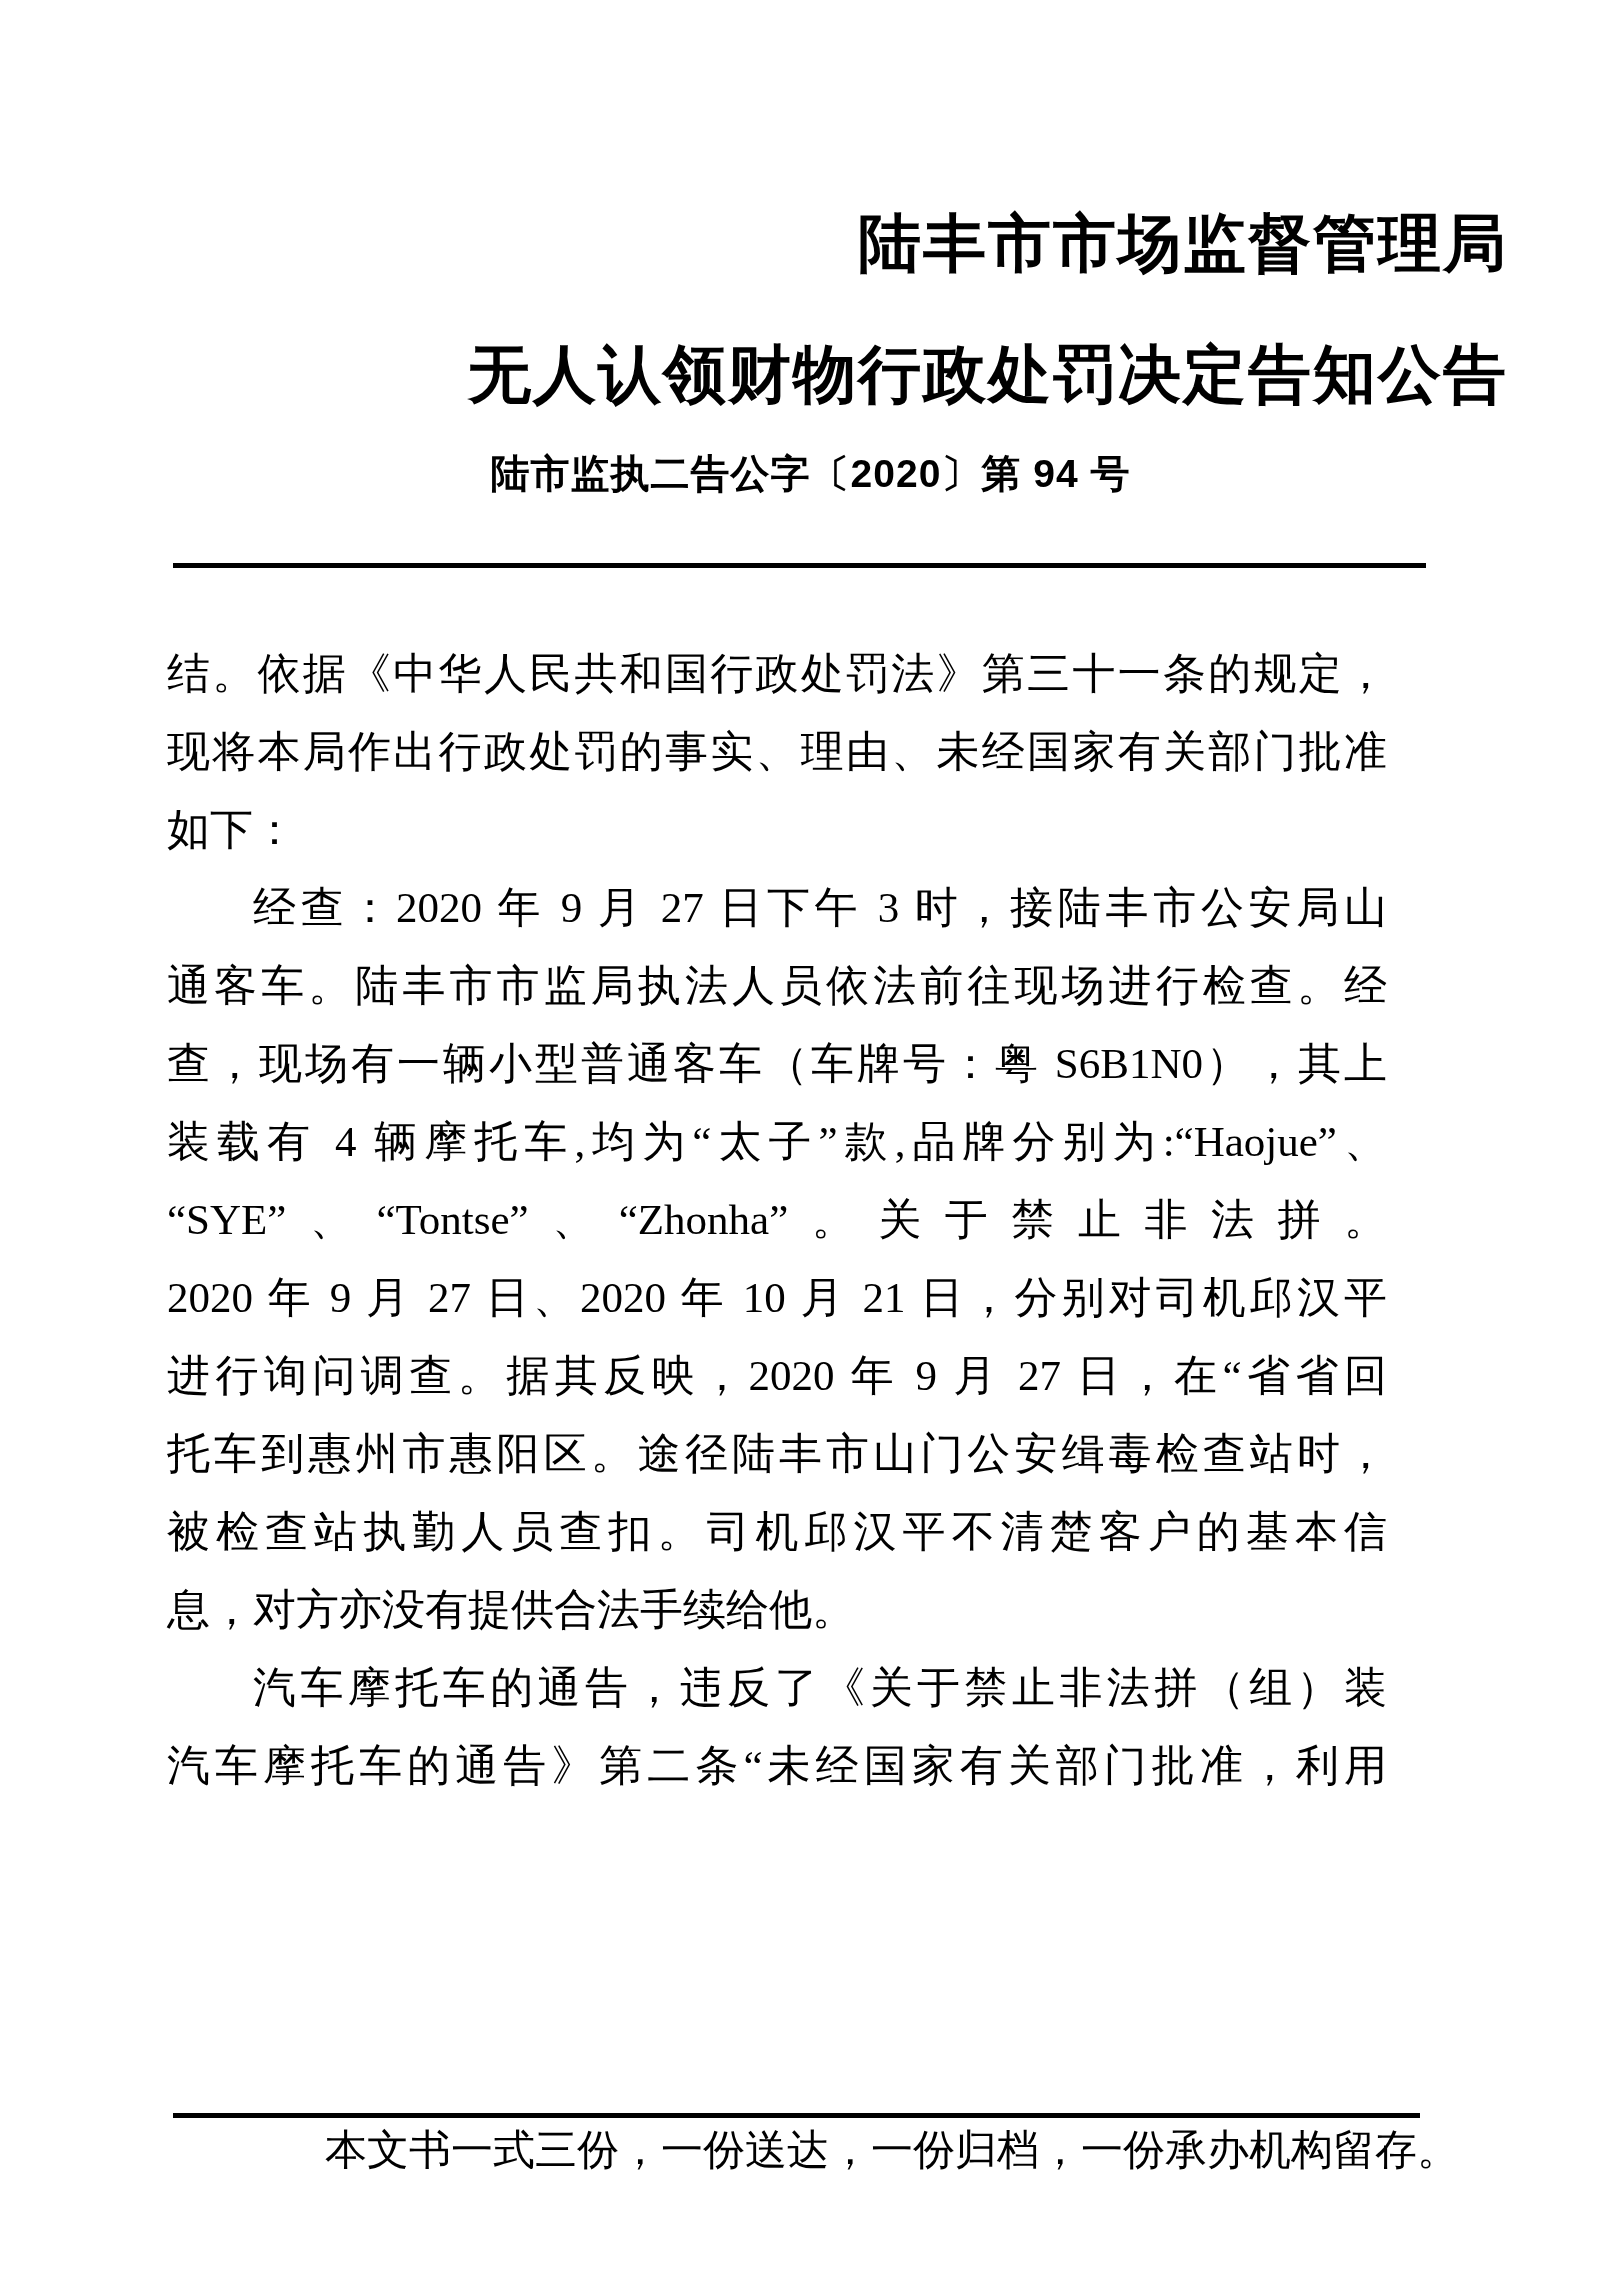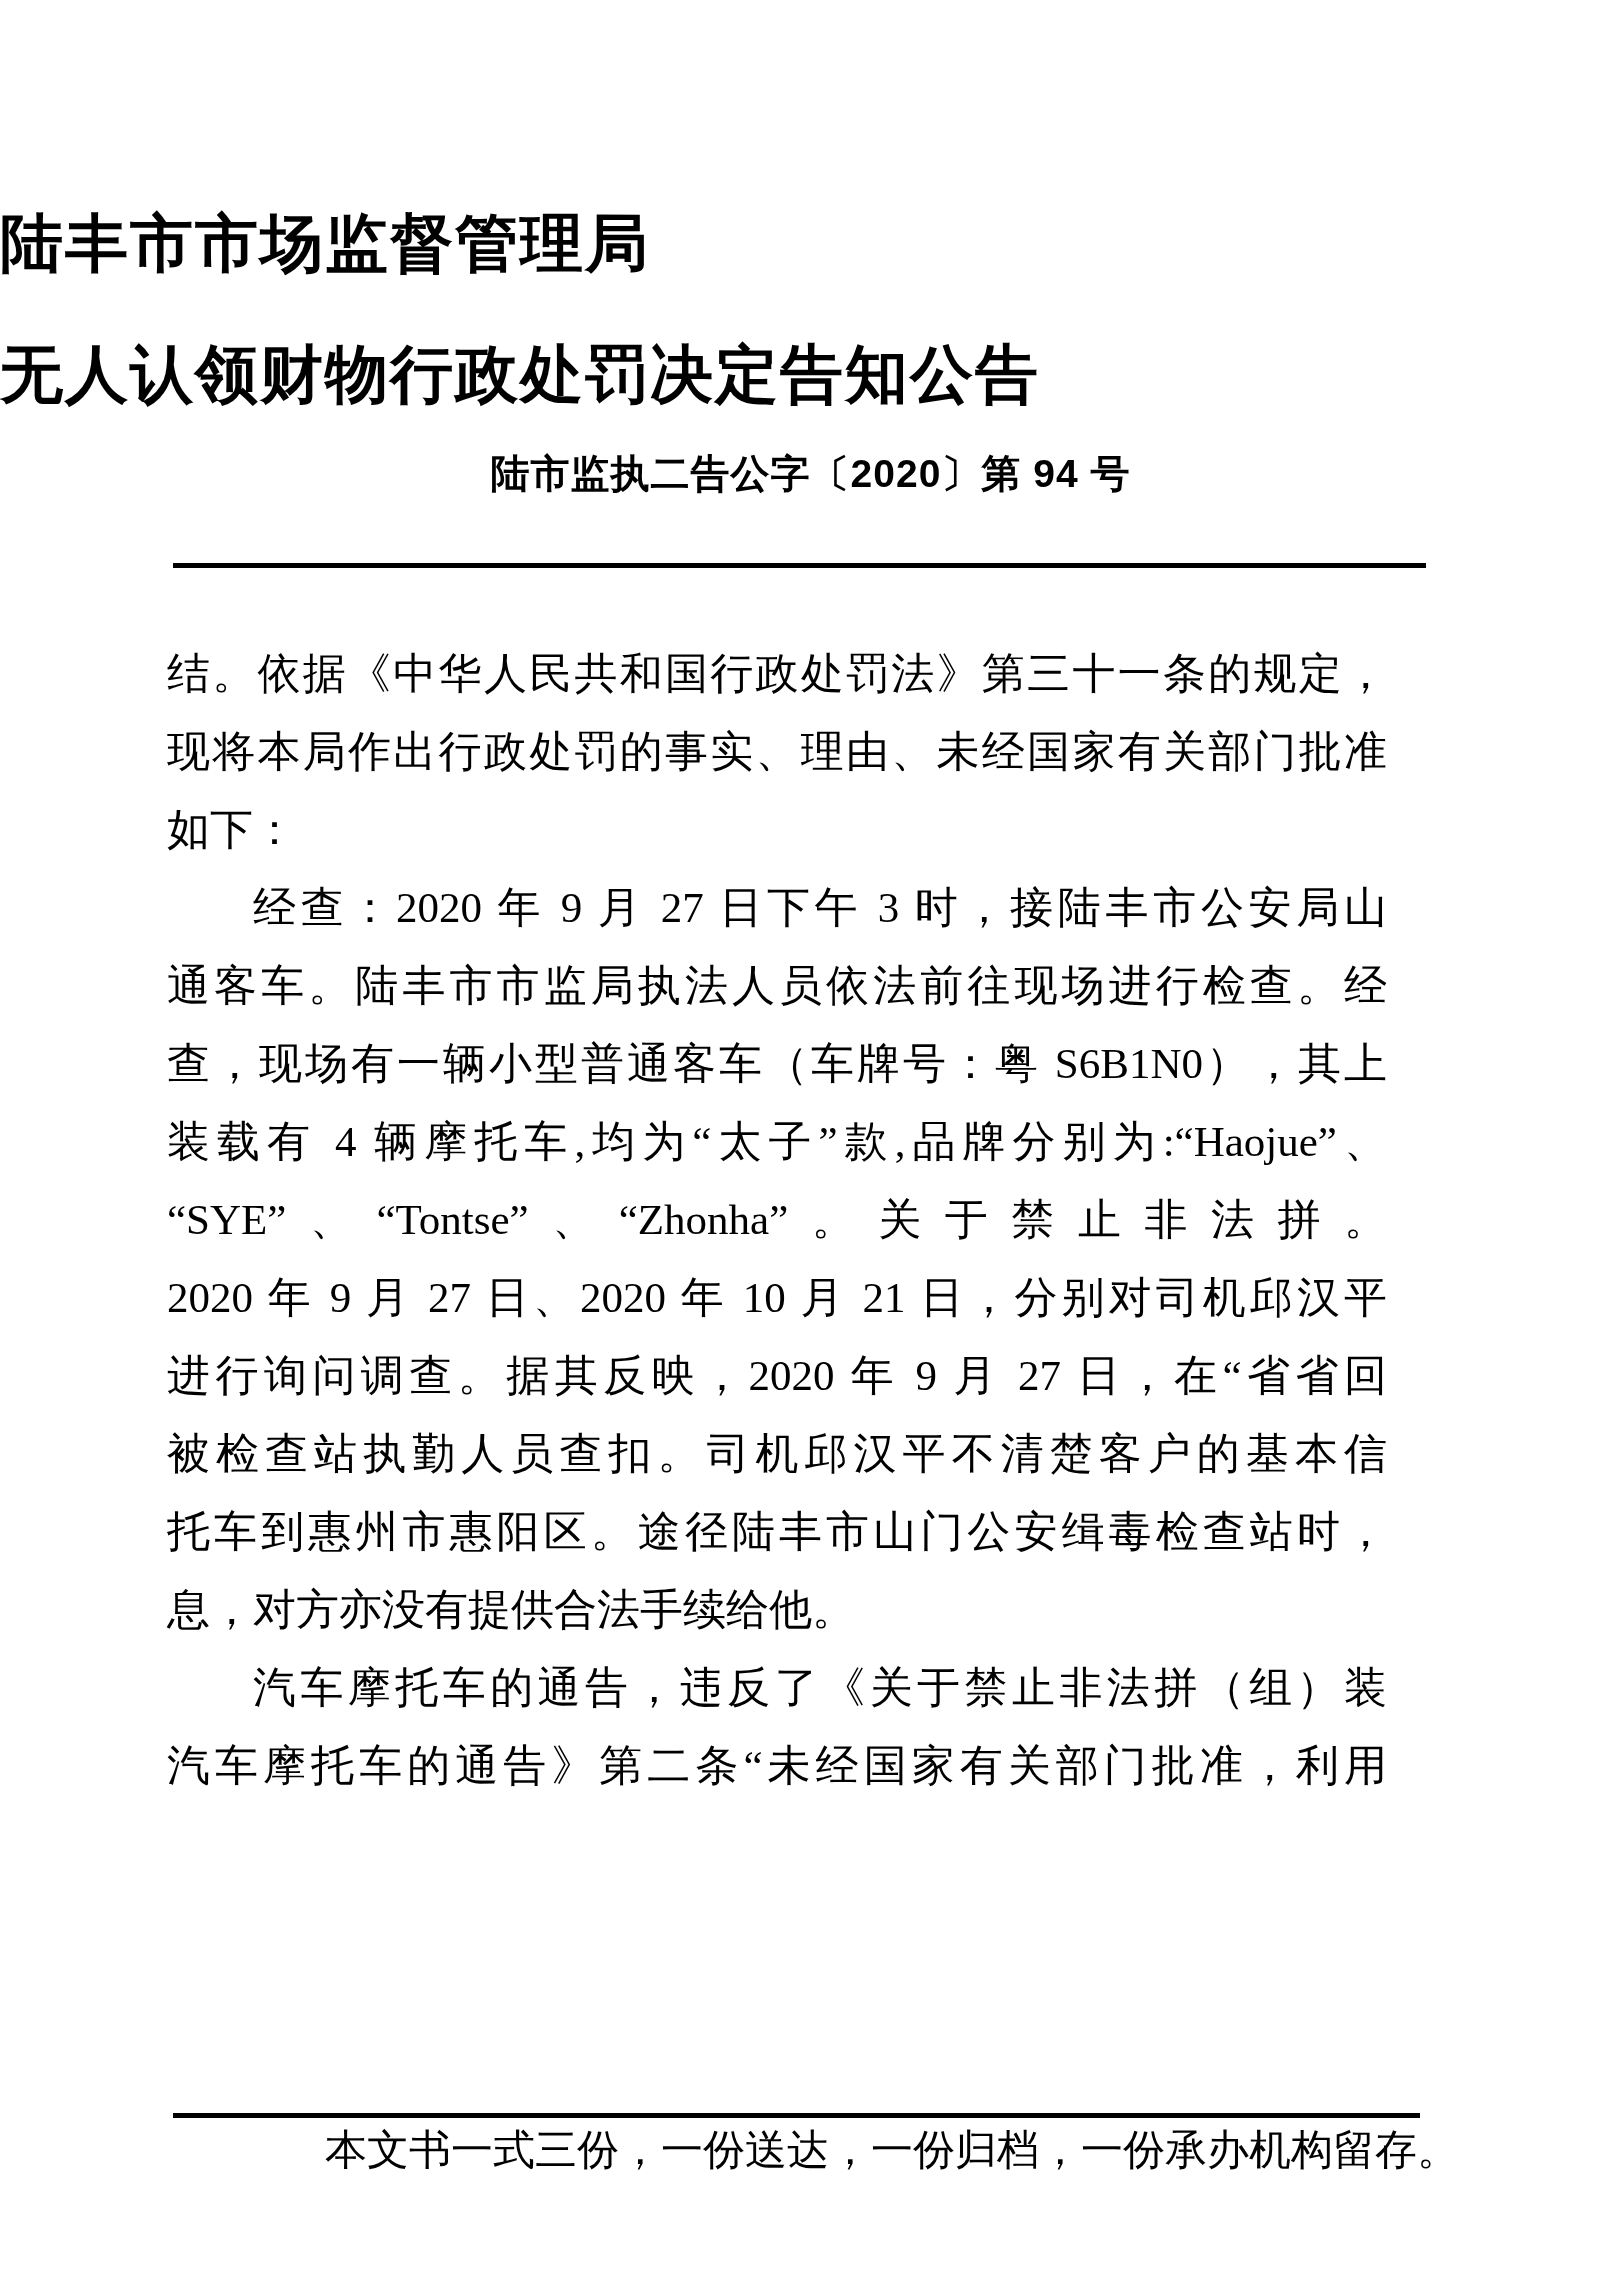--- a/index.html
+++ b/index.html
@@ -13,21 +13,21 @@
     height: 2294px;
     background: #ffffff;
     color: #000000;
     font-family: "Liberation Serif", "DejaVu Serif", serif;
     overflow: hidden;
   }
   .title {
     position: absolute;
     left: 0;
     width: 1508px;
-    text-align: left;
+    text-align: right;
     font-family: "Liberation Sans", "DejaVu Sans", sans-serif;
     font-weight: bold;
     font-size: 63px;
     line-height: 71px;
     letter-spacing: 2px;
     white-space: nowrap;
   }
   .t1 { top: 208px; }
   .t2 { top: 339px; }
   .docnum {
@@ -106,22 +106,22 @@
     <div class="ln">结。依据《中华人民共和国行政处罚法》第三十一条的规定，</div>
     <div class="ln">现将本局作出行政处罚的事实、理由、未经国家有关部门批准</div>
     <div class="ln last">如下：</div>
     <div class="ln indent">经查：2020 年 9 月 27 日下午 3 时，接陆丰市公安局山</div>
     <div class="ln">通客车。陆丰市市监局执法人员依法前往现场进行检查。经</div>
     <div class="ln">查，现场有一辆小型普通客车（车牌号：粤 S6B1N0），其上</div>
     <div class="ln">装载有 4 辆摩托车,均为“太子”款,品牌分别为:“Haojue”、</div>
     <div class="ln">“SYE”、“Tontse”、“Zhonha”。关于禁止非法拼。</div>
     <div class="ln">2020 年 9 月 27 日、2020 年 10 月 21 日，分别对司机邱汉平</div>
     <div class="ln">进行询问调查。据其反映，2020 年 9 月 27 日，在“省省回</div>
+    <div class="ln">托车到惠州市惠阳区。途径陆丰市山门公安缉毒检查站时，</div>
     <div class="ln">被检查站执勤人员查扣。司机邱汉平不清楚客户的基本信</div>
-    <div class="ln">托车到惠州市惠阳区。途径陆丰市山门公安缉毒检查站时，</div>
     <div class="ln last">息，对方亦没有提供合法手续给他。</div>
     <div class="ln indent">汽车摩托车的通告，违反了《关于禁止非法拼（组）装</div>
     <div class="ln">汽车摩托车的通告》第二条“未经国家有关部门批准，利用</div>
   </div>
 
   <div class="rule rule-bottom"></div>
 
   <div class="footer">本文书一式三份，一份送达，一份归档，一份承办机构留存。</div>
 
 </div>

